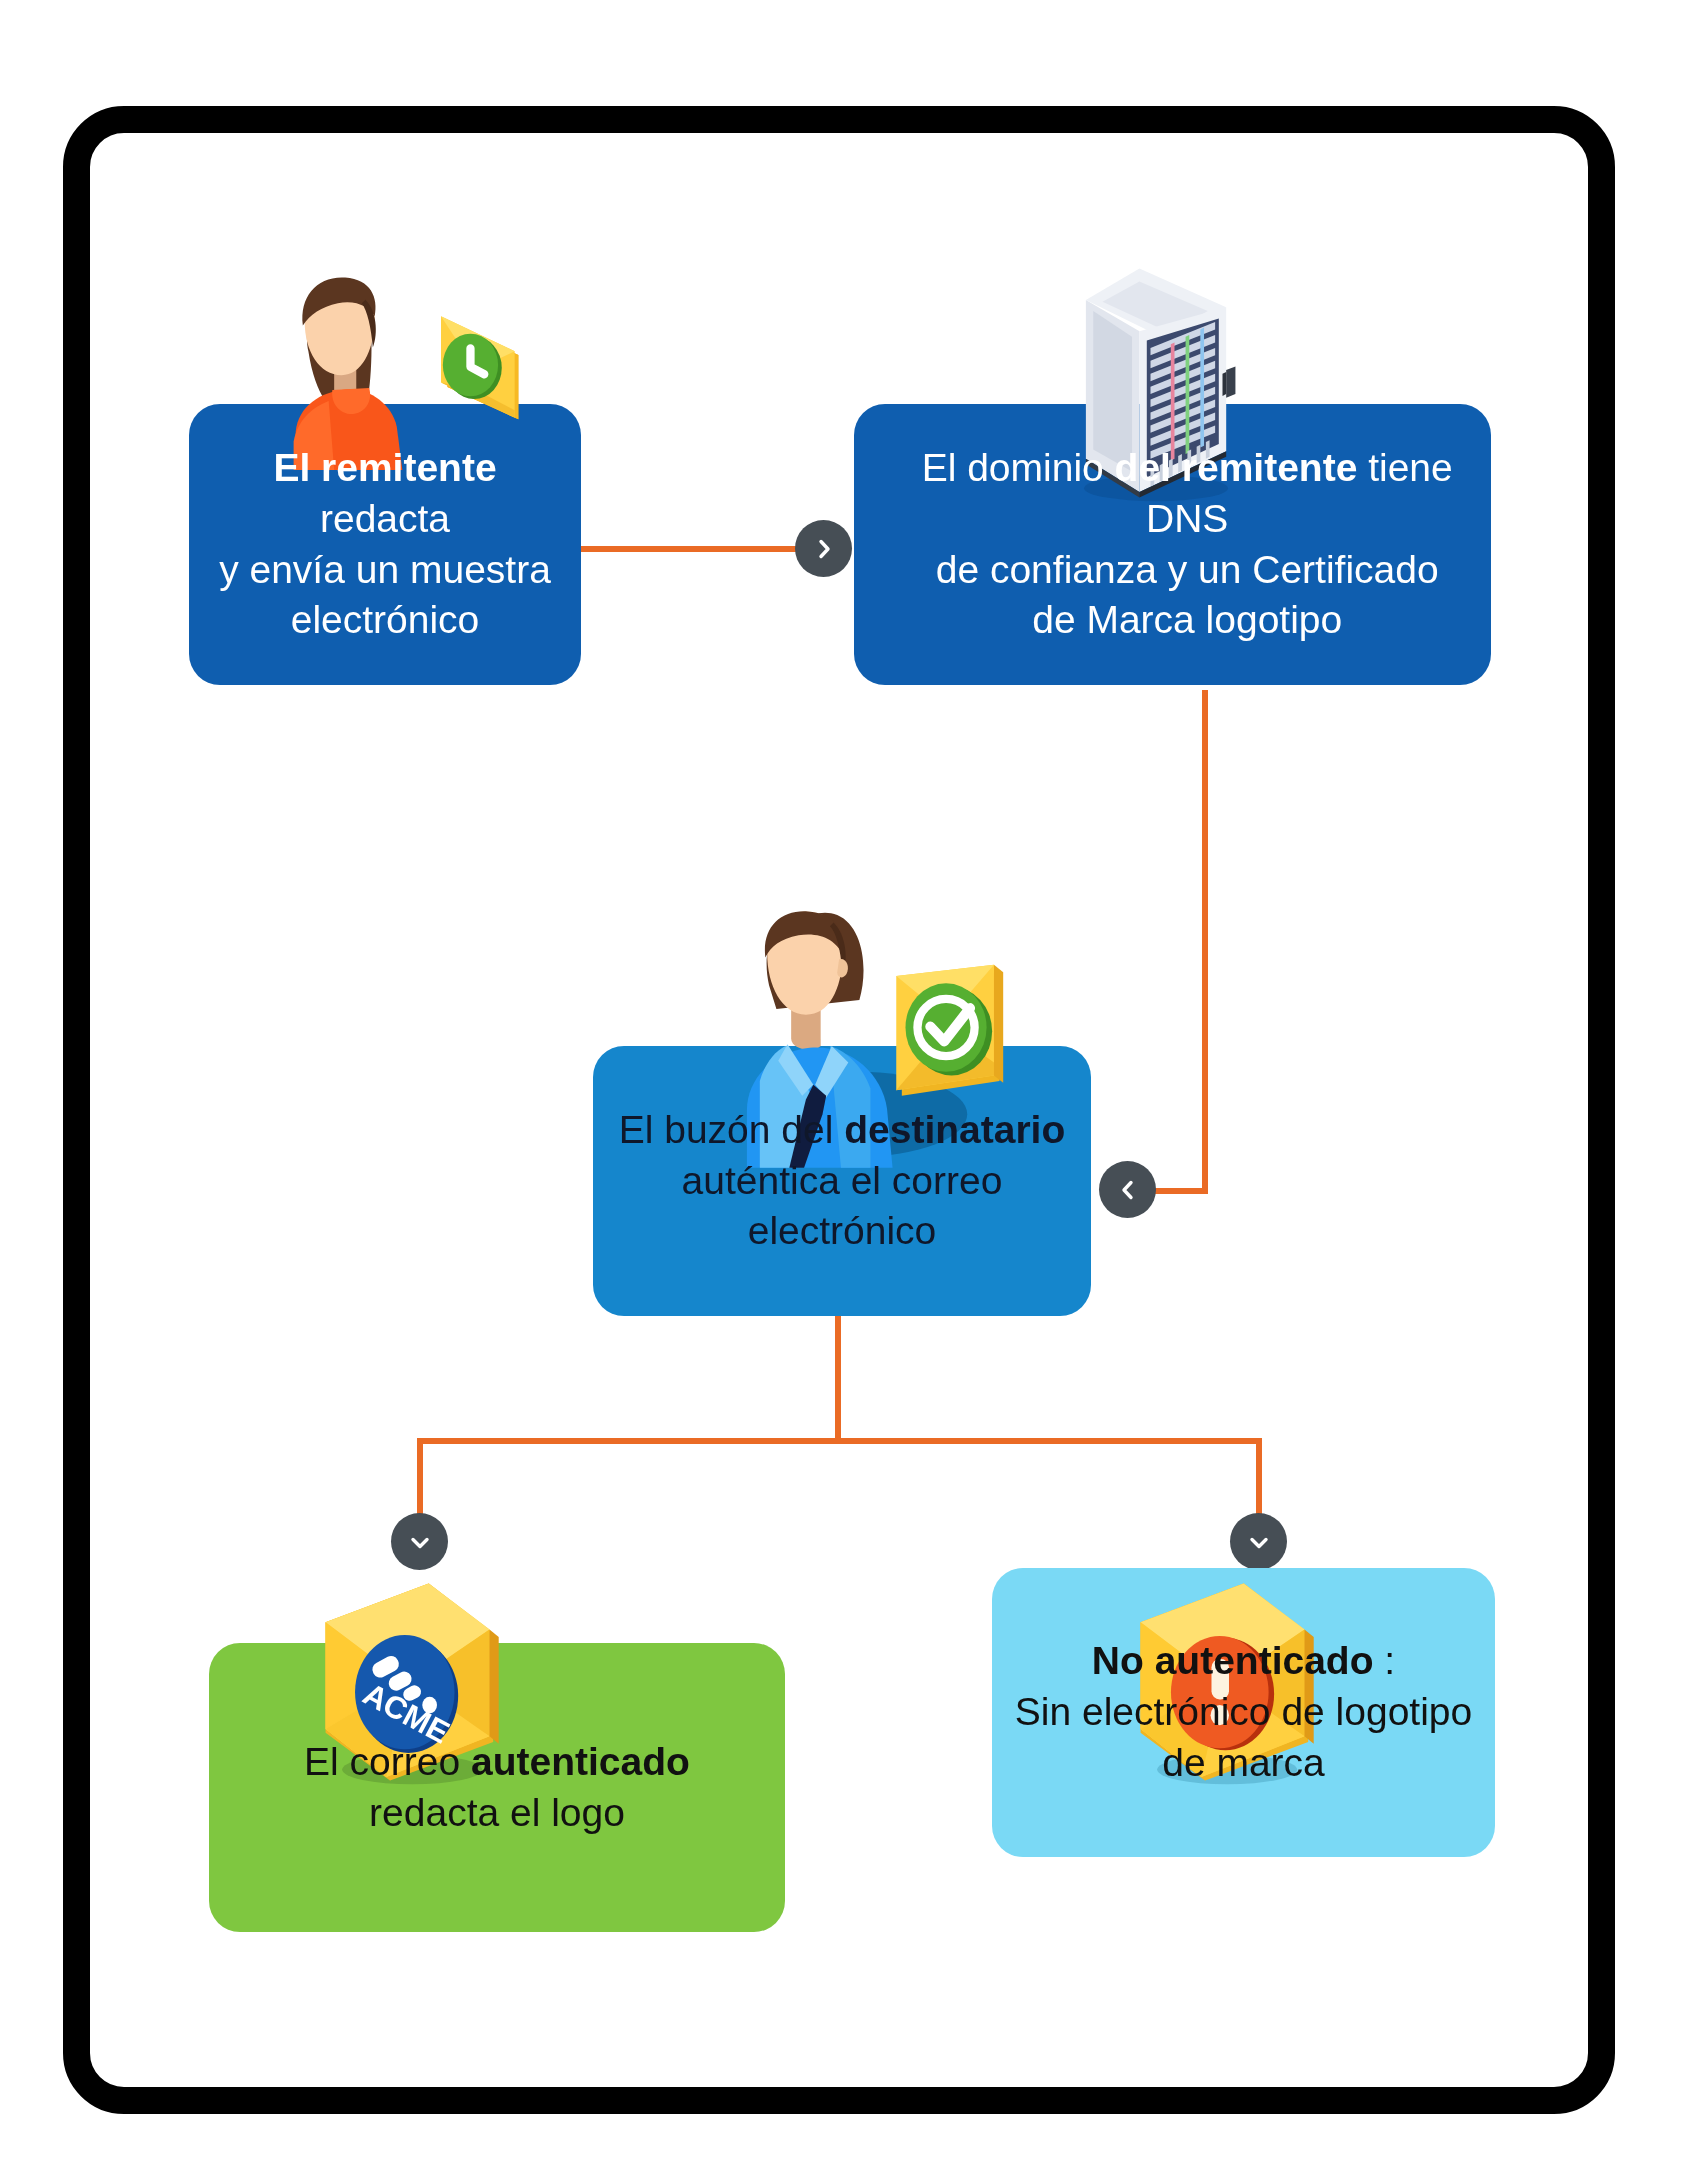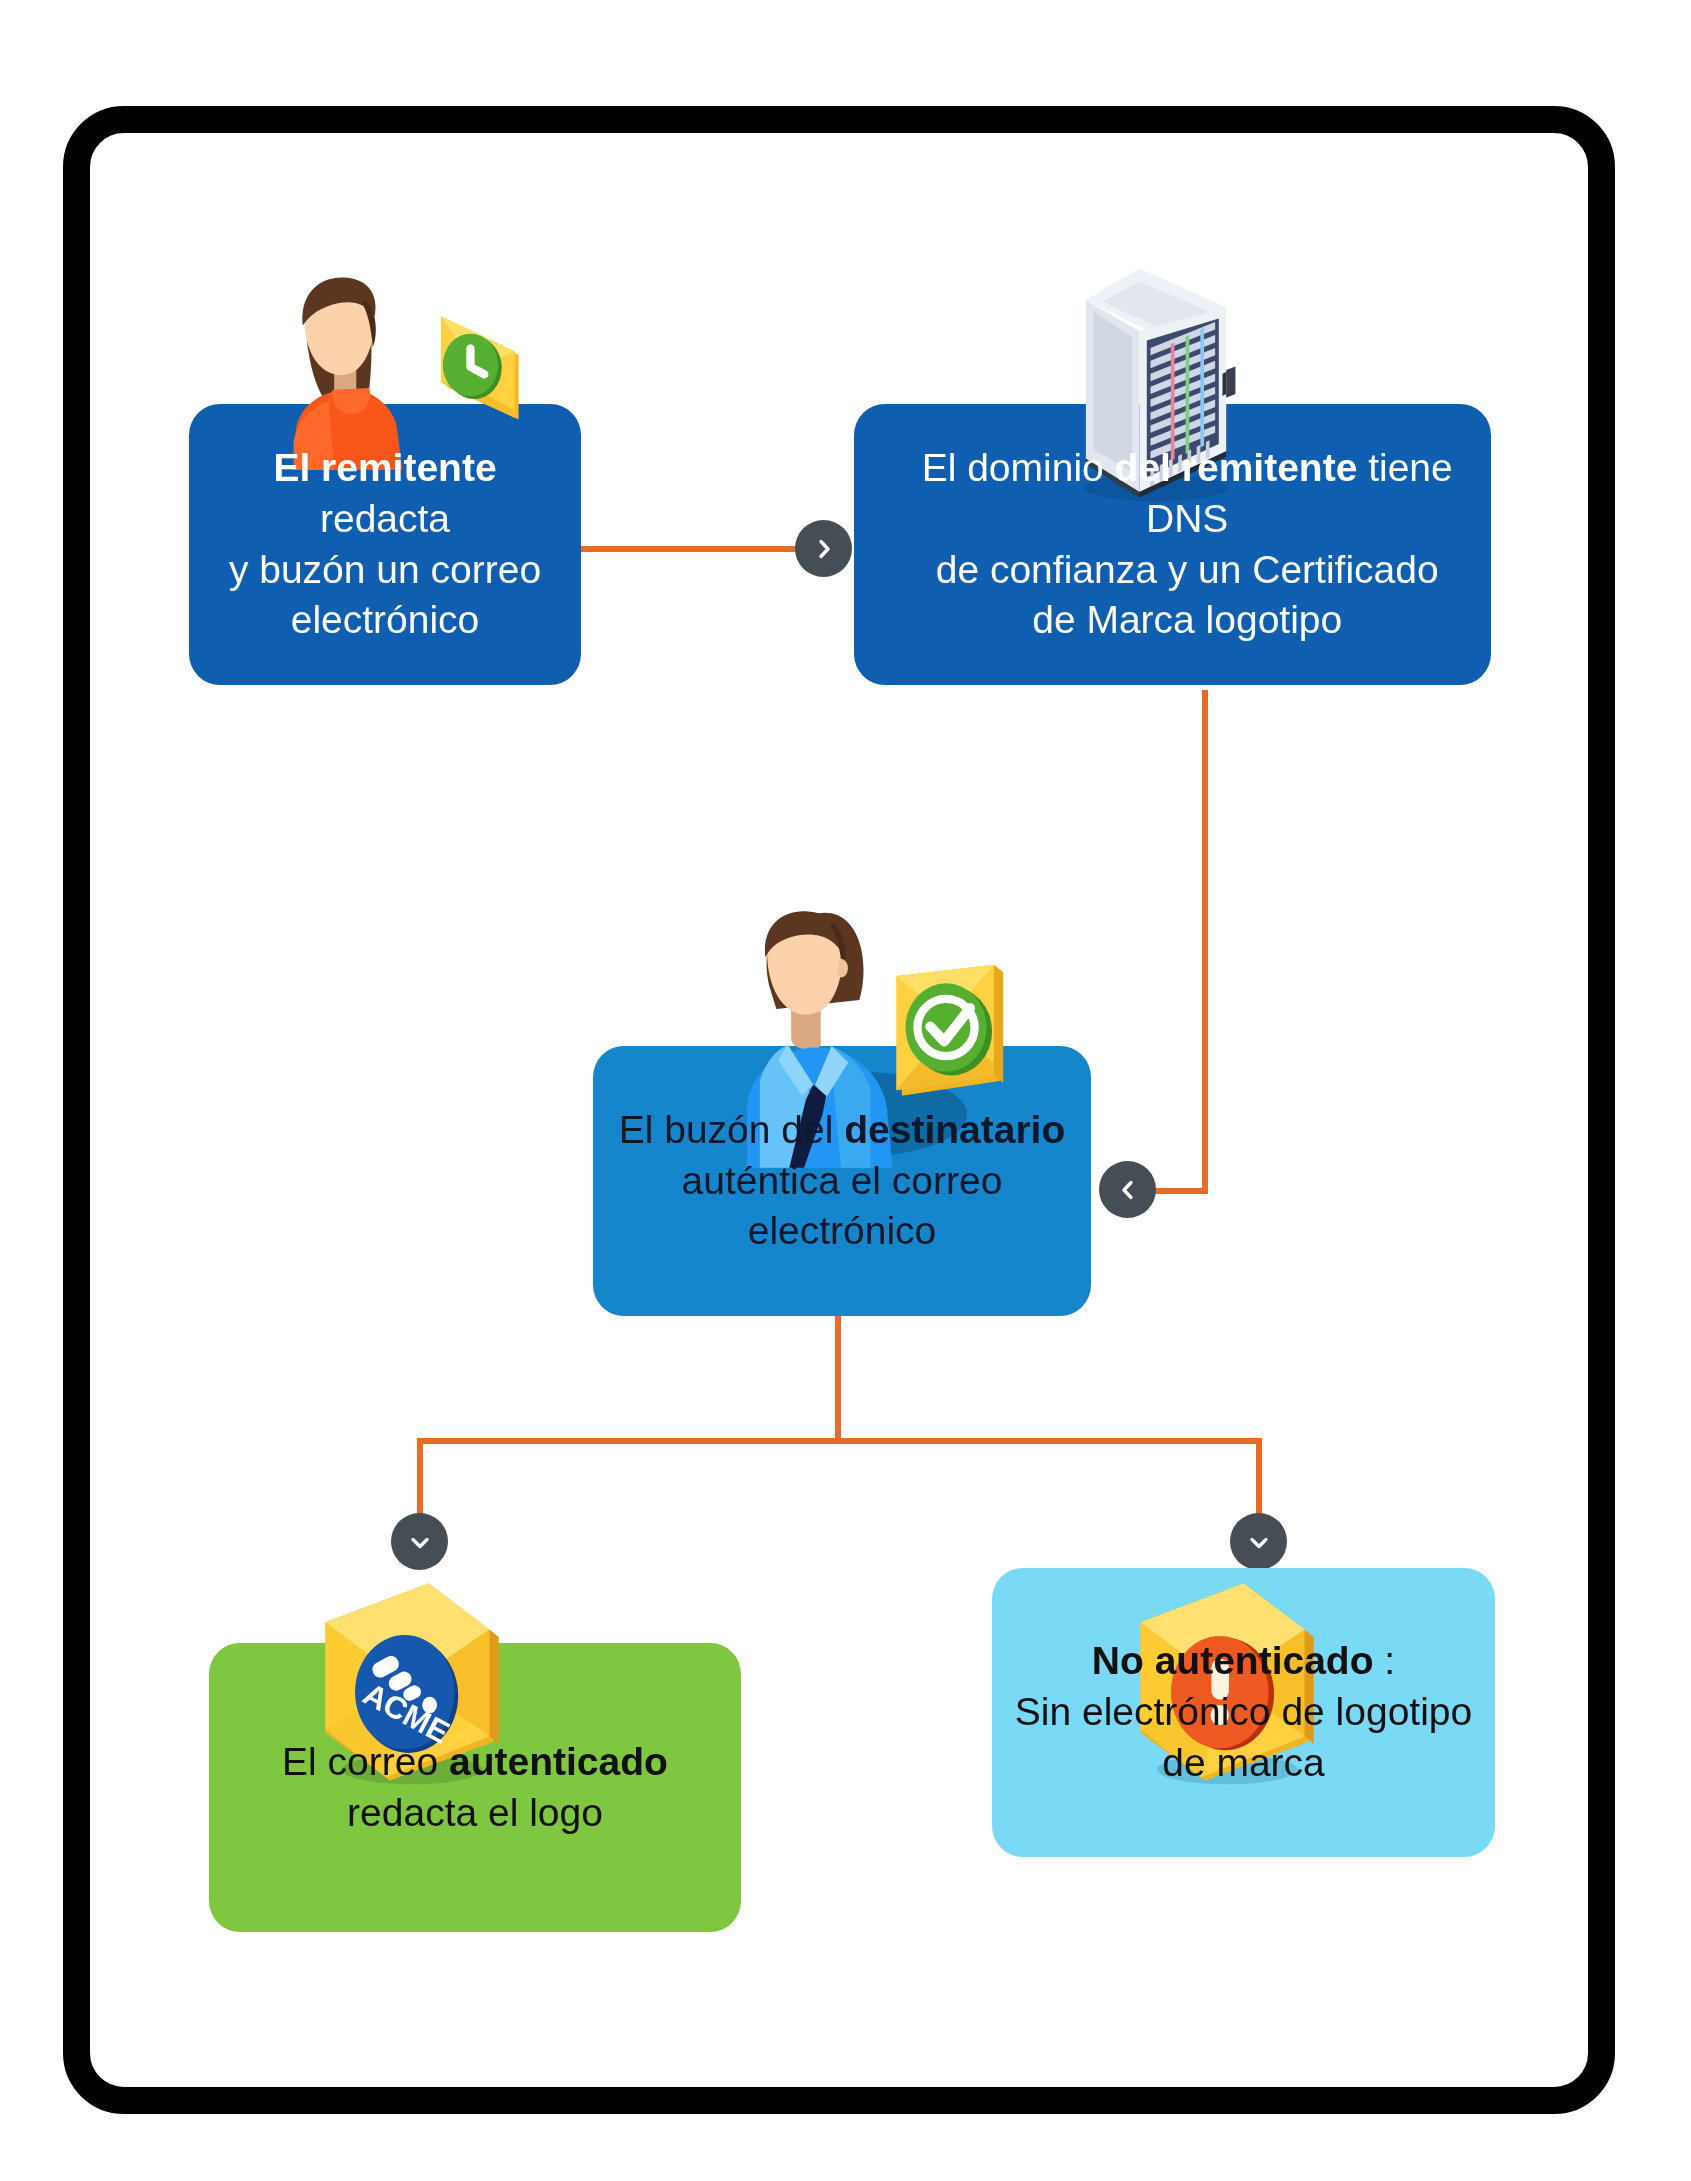--- a/index.html
+++ b/index.html
@@ -100,21 +100,21 @@
     </svg>
   </div>
 
   <div class="node" style="left: 1230px; top: 1513px; background: rgb(70, 78, 85);">
     <svg viewBox="0 0 24 24">
       <path d="M5 9.5 L12 16.5 L19 9.5" fill="none" stroke="#ffffff" stroke-width="3.4" stroke-linecap="round" stroke-linejoin="round"></path>
     </svg>
   </div>
 
   <div class="card card-blue-dark" style="left:189px; top:404px; width:392px; height:281px;">
-    <div class="txt"><span class="b">El remitente</span><span> redacta</span><span></span><br><span>y buzón un correo</span><br><span>electrónico</span></div>
+    <div class="txt"><span class="b">El remitente</span><span> redacta</span><span></span><br><span>y envía un muestra</span><br><span>electrónico</span></div>
   </div>
 
   <div class="ill" style="left:277px; top:272px; width:258px; height:198px;">
     <svg viewBox="0 0 280 215" width="258" height="198">
 
       <g>
         <path d="M185 55 L262 90 L262 160 L185 125 Z" fill="#e8a81e"></path>
         <path d="M185 55 L262 90 L262 160 L185 125 Z" fill="#f7b924"></path>
         <path d="M178 48 L258 86 L258 158 L178 120 Z" fill="#ffd040"></path>
         <path d="M178 48 L258 86 L216 106 Z" fill="#ffdf66"></path>
@@ -237,21 +237,21 @@
         <path d="M104 158 C124 164 140 182 148 204 L148 290 L116 290 Z" fill="#3ba9f0"></path>
 
         <path d="M58 156 L86 200 L74 212 L48 174 Z" fill="#8fd4fa"></path>
         <path d="M106 158 L88 200 L100 214 L124 176 Z" fill="#8fd4fa"></path>
 
         <path d="M86 200 L100 212 L96 232 L76 290 L60 290 L78 216 Z" fill="#101c3f"></path>
       </g>
     </svg>
   </div>
 
-  <div class="card card-green" style="left:209px; top:1643px; width:532px; height:289px;">
+  <div class="card card-green" style="left:209px; top:1643px; width:576px; height:289px;">
     <div class="txt"><span>El correo </span><span class="b">autenticado</span><span></span><br><span>redacta el logo</span></div>
   </div>
 
   <div class="ill" style="left:309px; top:1574px; width:198px; height:217px;">
     <svg viewBox="0 0 215 235" width="198" height="217">
 
       <ellipse cx="112" cy="212" rx="76" ry="16" fill="#5d9632" opacity=".55"></ellipse>
 
       <path d="M18 52 L130 10 L200 64 L200 182 L88 224 L18 172 Z" fill="#f0b522"></path>
       <path d="M18 52 L130 10 L196 60 L196 176 L84 220 L18 168 Z" fill="#ffd040"></path>

